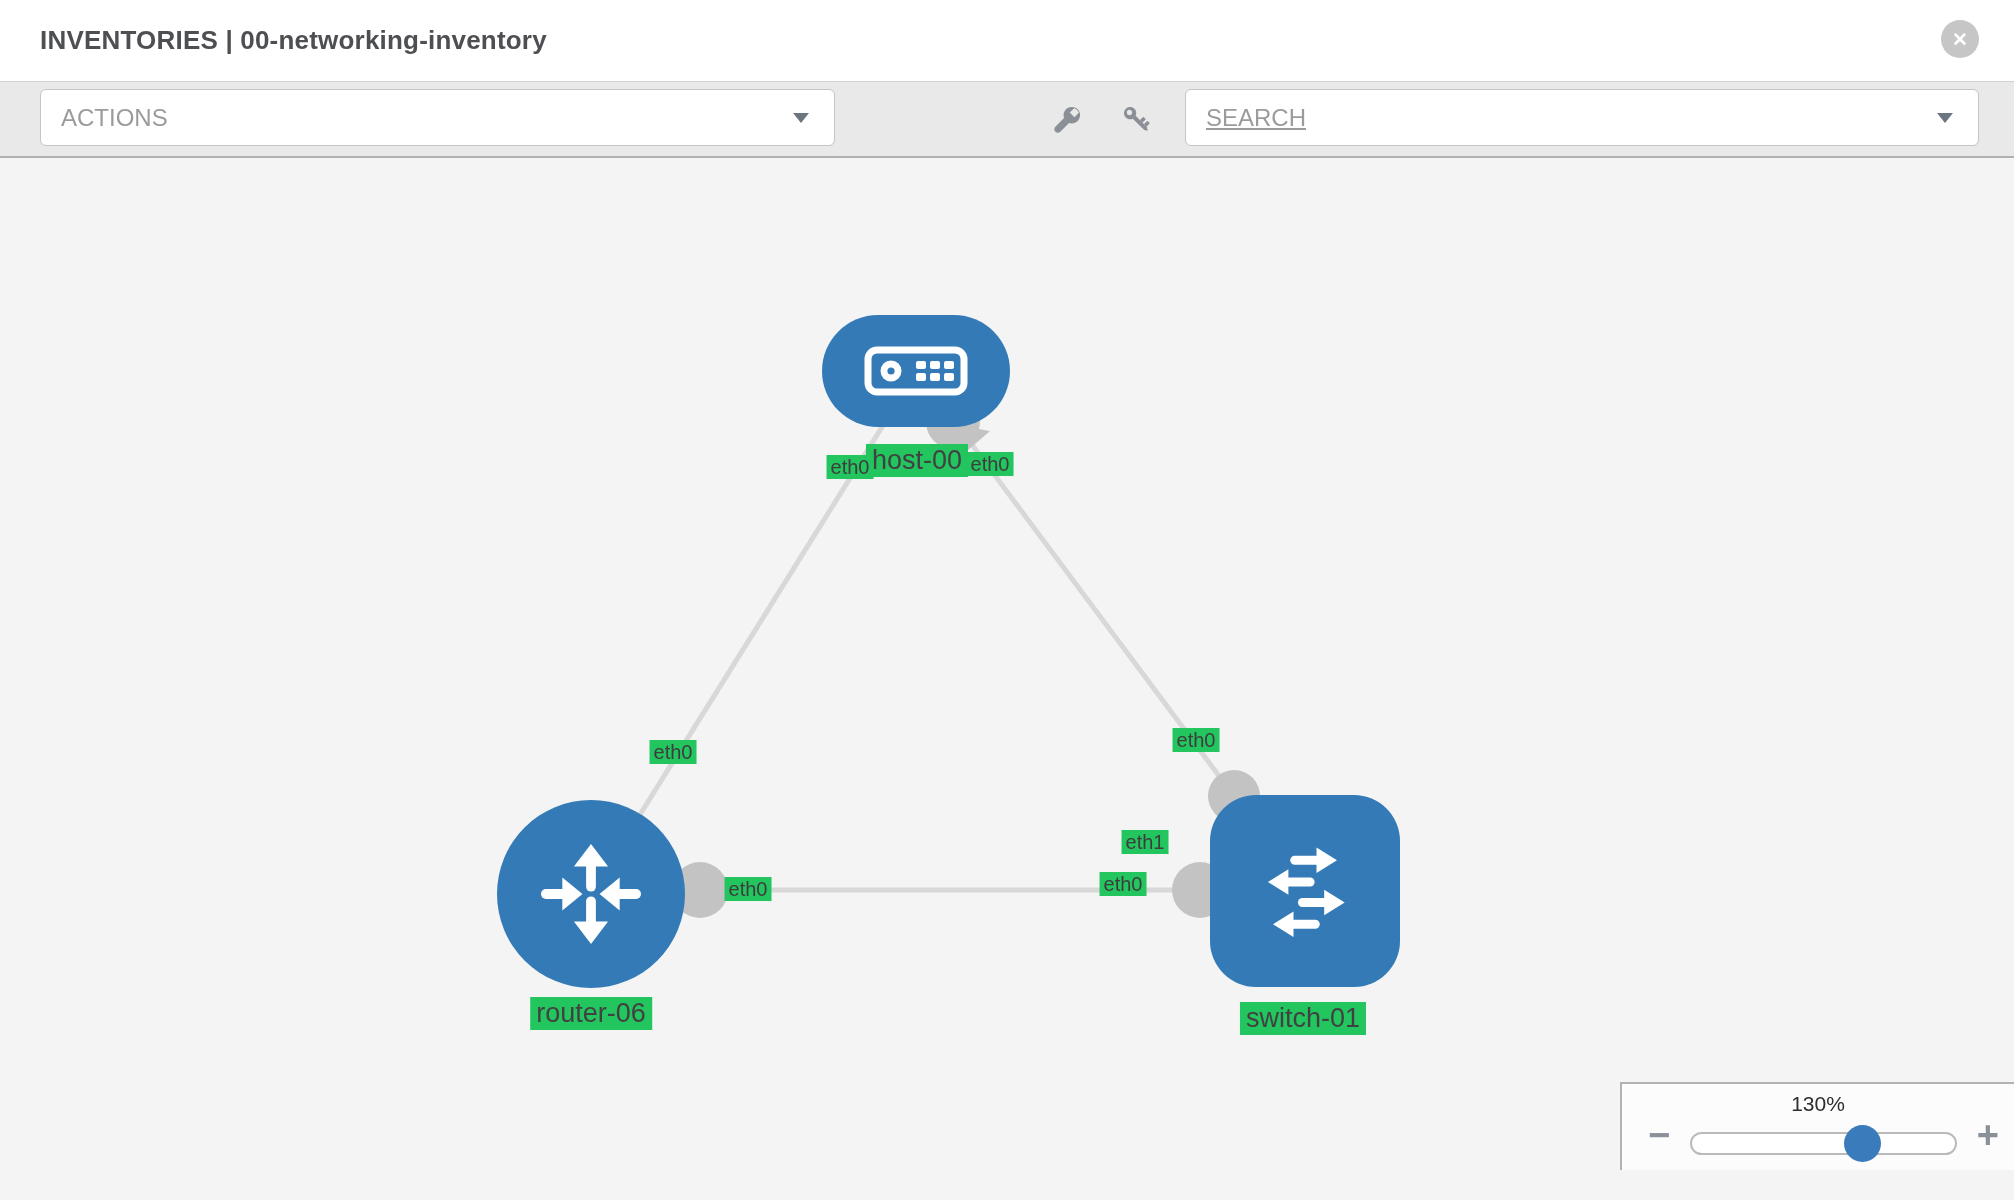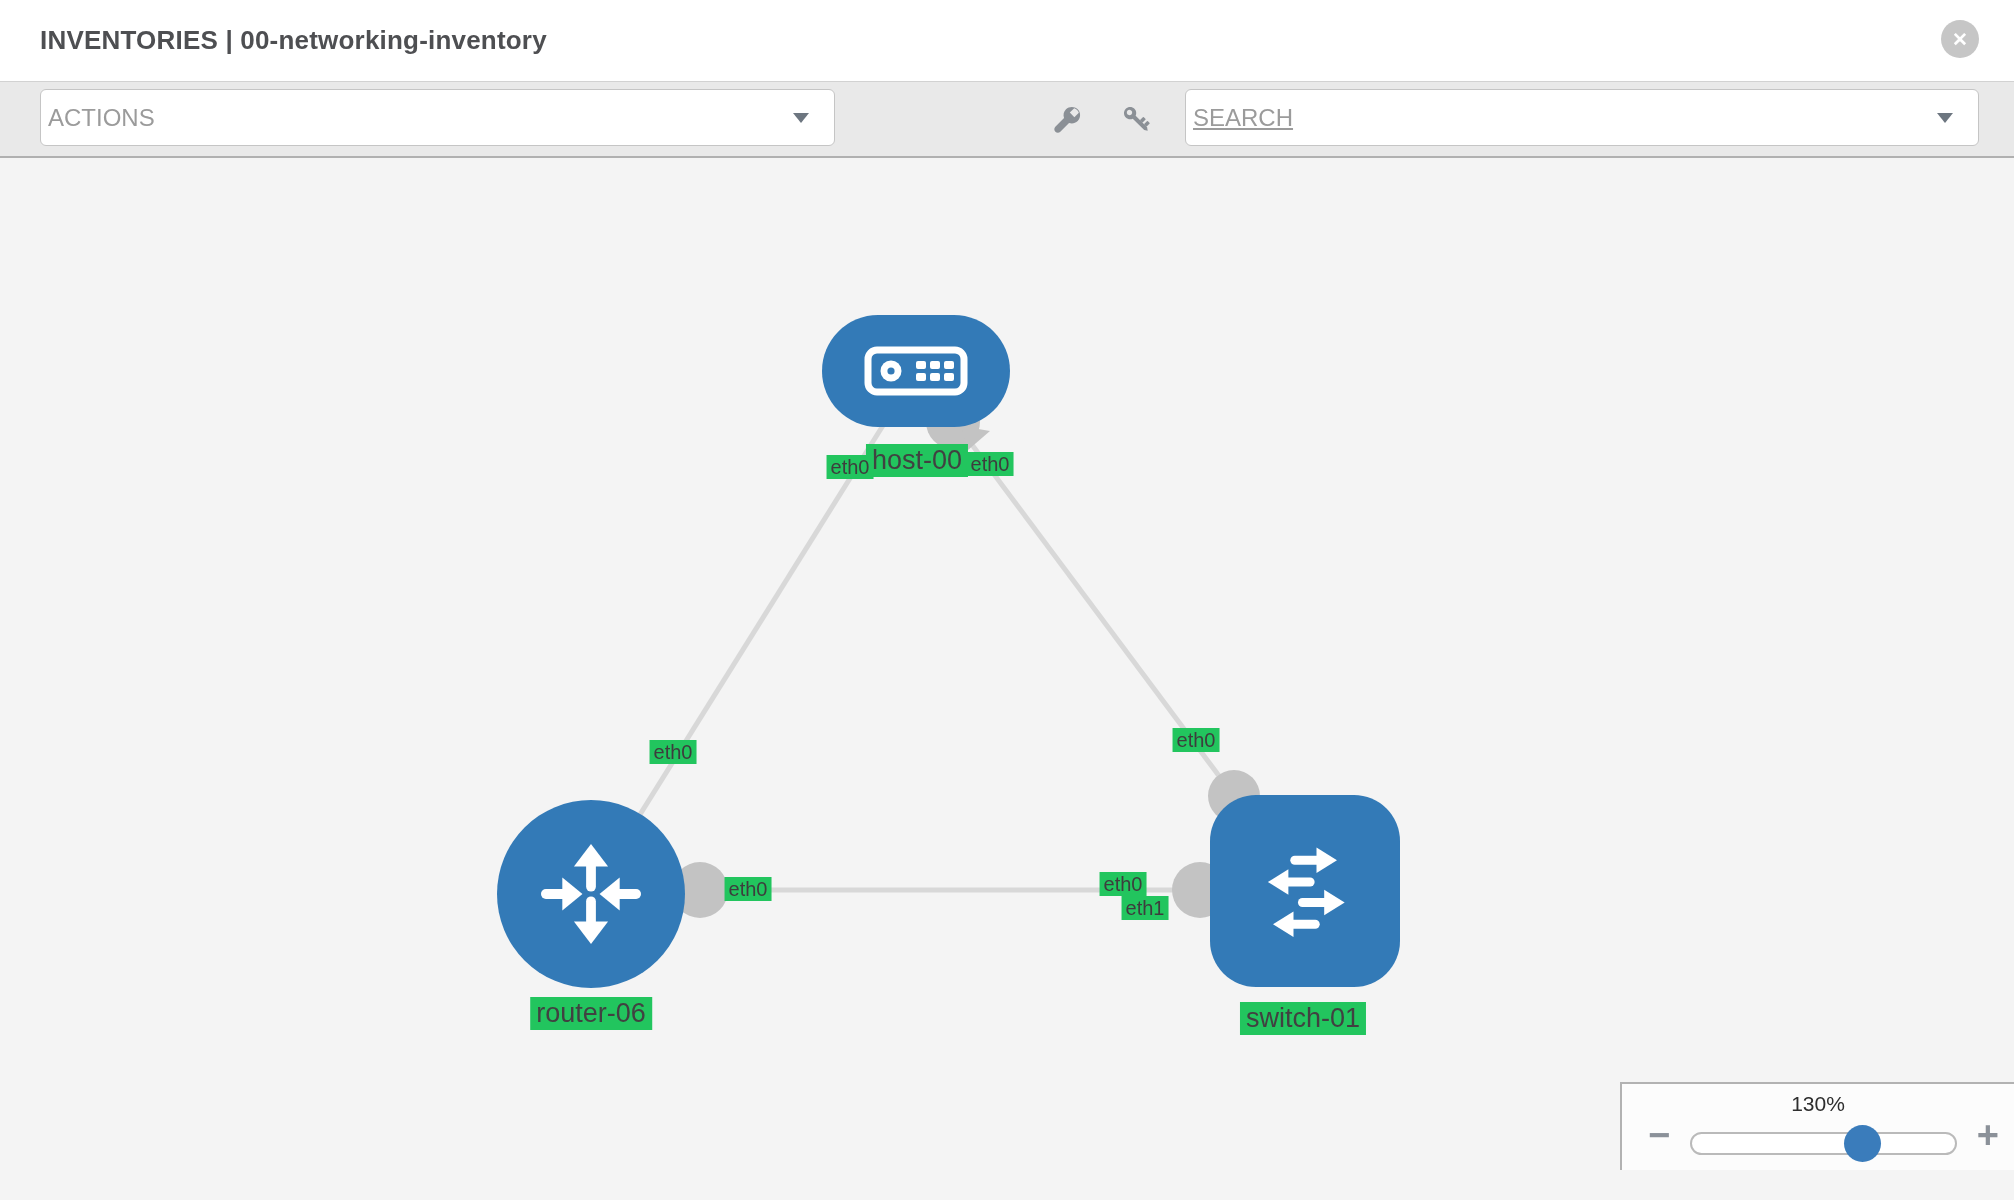--- a/index.html
+++ b/index.html
@@ -13,21 +13,21 @@
   .title{position:absolute;left:40px;top:0;height:81px;display:flex;align-items:center;
     font-size:26px;font-weight:700;color:#4e4f52;letter-spacing:.2px;}
   .close-btn{position:absolute;left:1941px;top:20px;width:38px;height:38px;border:none;
     border-radius:50%;background:#c6c6c6;color:#ffffff;font-size:19px;font-weight:700;
     display:flex;align-items:center;justify-content:center;cursor:pointer;padding:0;}
   
   .toolbar{position:absolute;left:0;top:81px;width:2014px;height:77px;background:#e9e9e9;
     border-top:1px solid #d2d2d2;border-bottom:2px solid #b0b0b0;box-sizing:border-box;}
   .select{position:absolute;top:7px;height:57px;background:#ffffff;border:1px solid #c5c5c5;
     border-radius:6px;box-sizing:border-box;display:flex;align-items:center;
-    font-size:24px;color:#9b9b9b;padding-left:7px;cursor:pointer;}
+    font-size:24px;color:#9b9b9b;padding-left:20px;cursor:pointer;}
   .select .chev{position:absolute;right:25px;top:50%;margin-top:-5px;width:0;height:0;
     border-left:8px solid transparent;border-right:8px solid transparent;
     border-top:10px solid #6d7680;}
   .sel-actions{left:40px;width:795px;}
   .sel-search{left:1185px;width:794px;text-decoration:underline;}
   .tool-icon{position:absolute;top:14px;width:48px;height:48px;background:none;border:none;
     padding:0;cursor:pointer;display:flex;align-items:center;justify-content:center;}
   .tool-icon svg{width:36px;height:36px;}
   .ti-wrench{left:1043px;}
   .ti-key{left:1113px;}
@@ -43,21 +43,21 @@
   .node-label{font-size:27px;line-height:33px;padding:0 6px;color:#414141;}
   .lb-host{left:917px;top:286px;}
   .lb-router{left:591px;top:839px;}
   .lb-switch{left:1303px;top:844px;}
   .eth-host-left{left:850px;top:297px;}
   .eth-host-right{left:990px;top:294px;}
   .eth-mid-left{left:673px;top:582px;}
   .eth-mid-right{left:1196px;top:570px;}
   .eth-router-right{left:748px;top:719px;}
   .eth-sw-under{left:1123px;top:714px;z-index:3;}
-  .eth-sw-over{left:1145px;top:738px;z-index:4;}
+  .eth-sw-over{left:1145px;top:672px;z-index:4;}
   
   .zoom-panel{position:absolute;left:1620px;top:1082px;width:394px;height:88px;
     background:#fcfcfc;border-top:2px solid #b2b2b2;border-left:2px solid #b2b2b2;box-sizing:border-box;}
   .zoom-pct{position:absolute;left:0;top:8px;width:100%;text-align:center;
     font-size:21px;color:#2e2e2e;}
   .zoom-minus,.zoom-plus{position:absolute;top:32px;font-size:38px;font-weight:700;
     color:#8b9199;background:none;border:none;padding:0;cursor:pointer;line-height:38px;}
   .zoom-minus{left:26px;}
   .zoom-plus{right:15px;}
   .slider-track{position:absolute;left:68px;top:48px;width:267px;height:23px;background:#ffffff;

